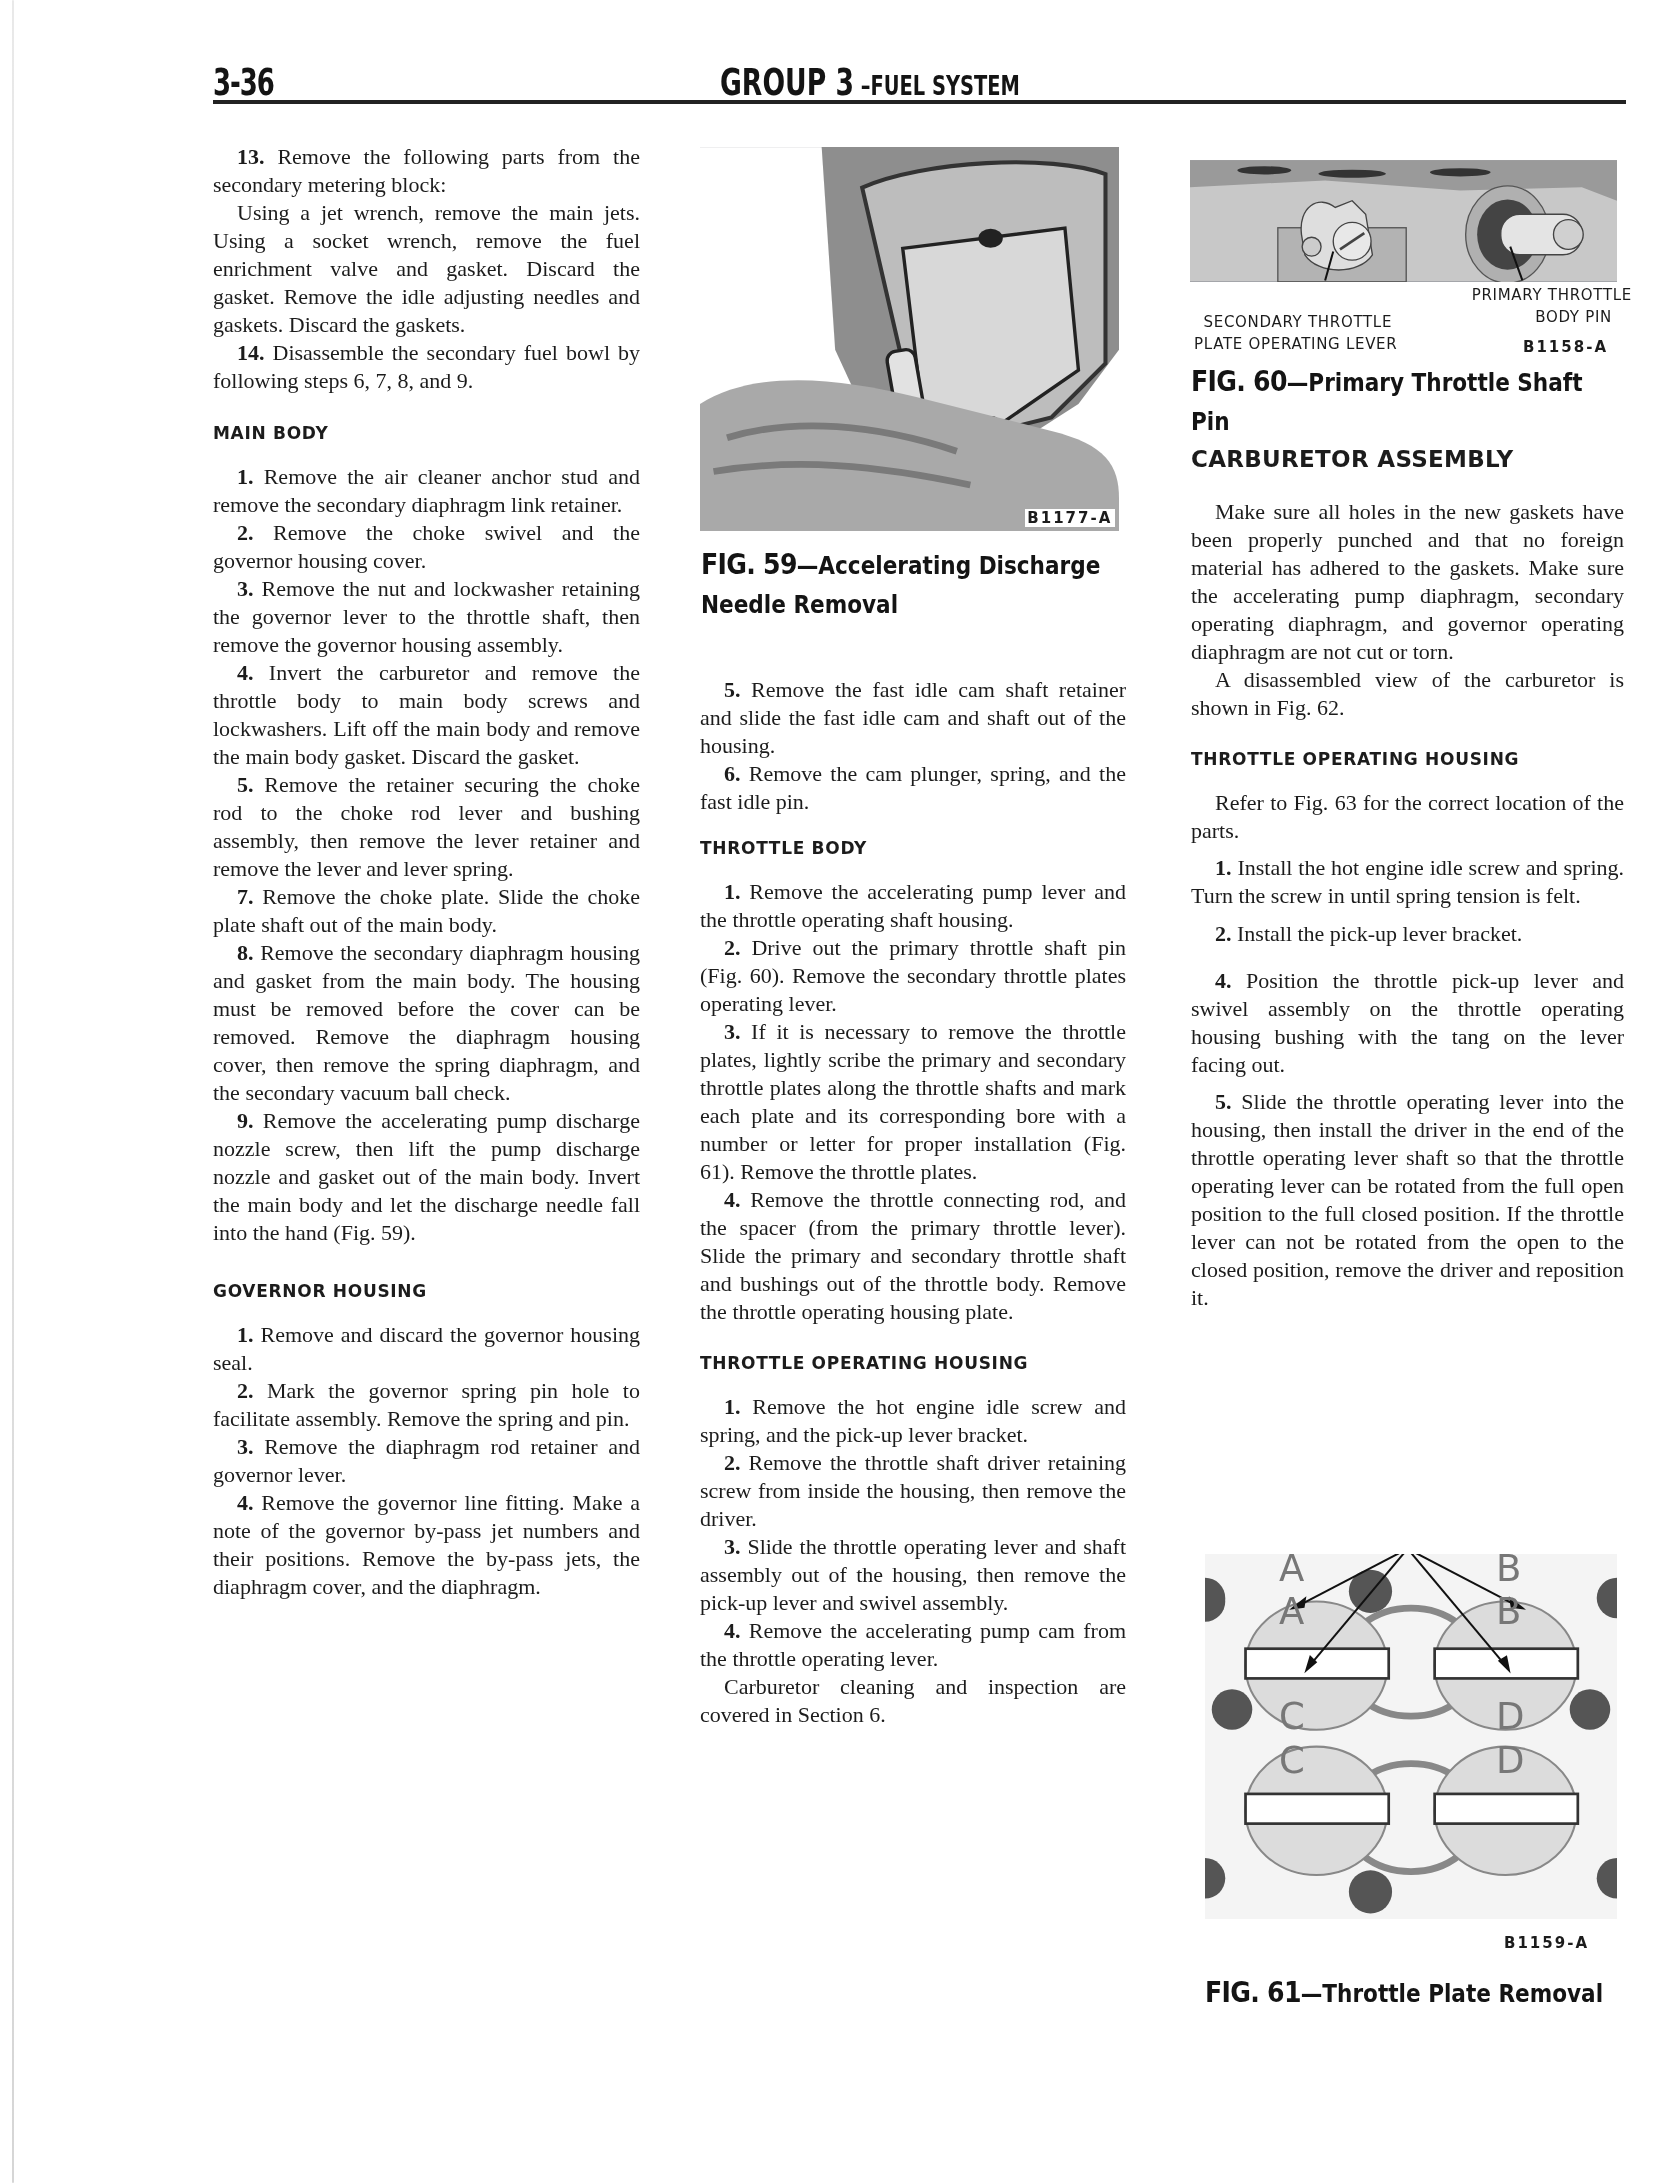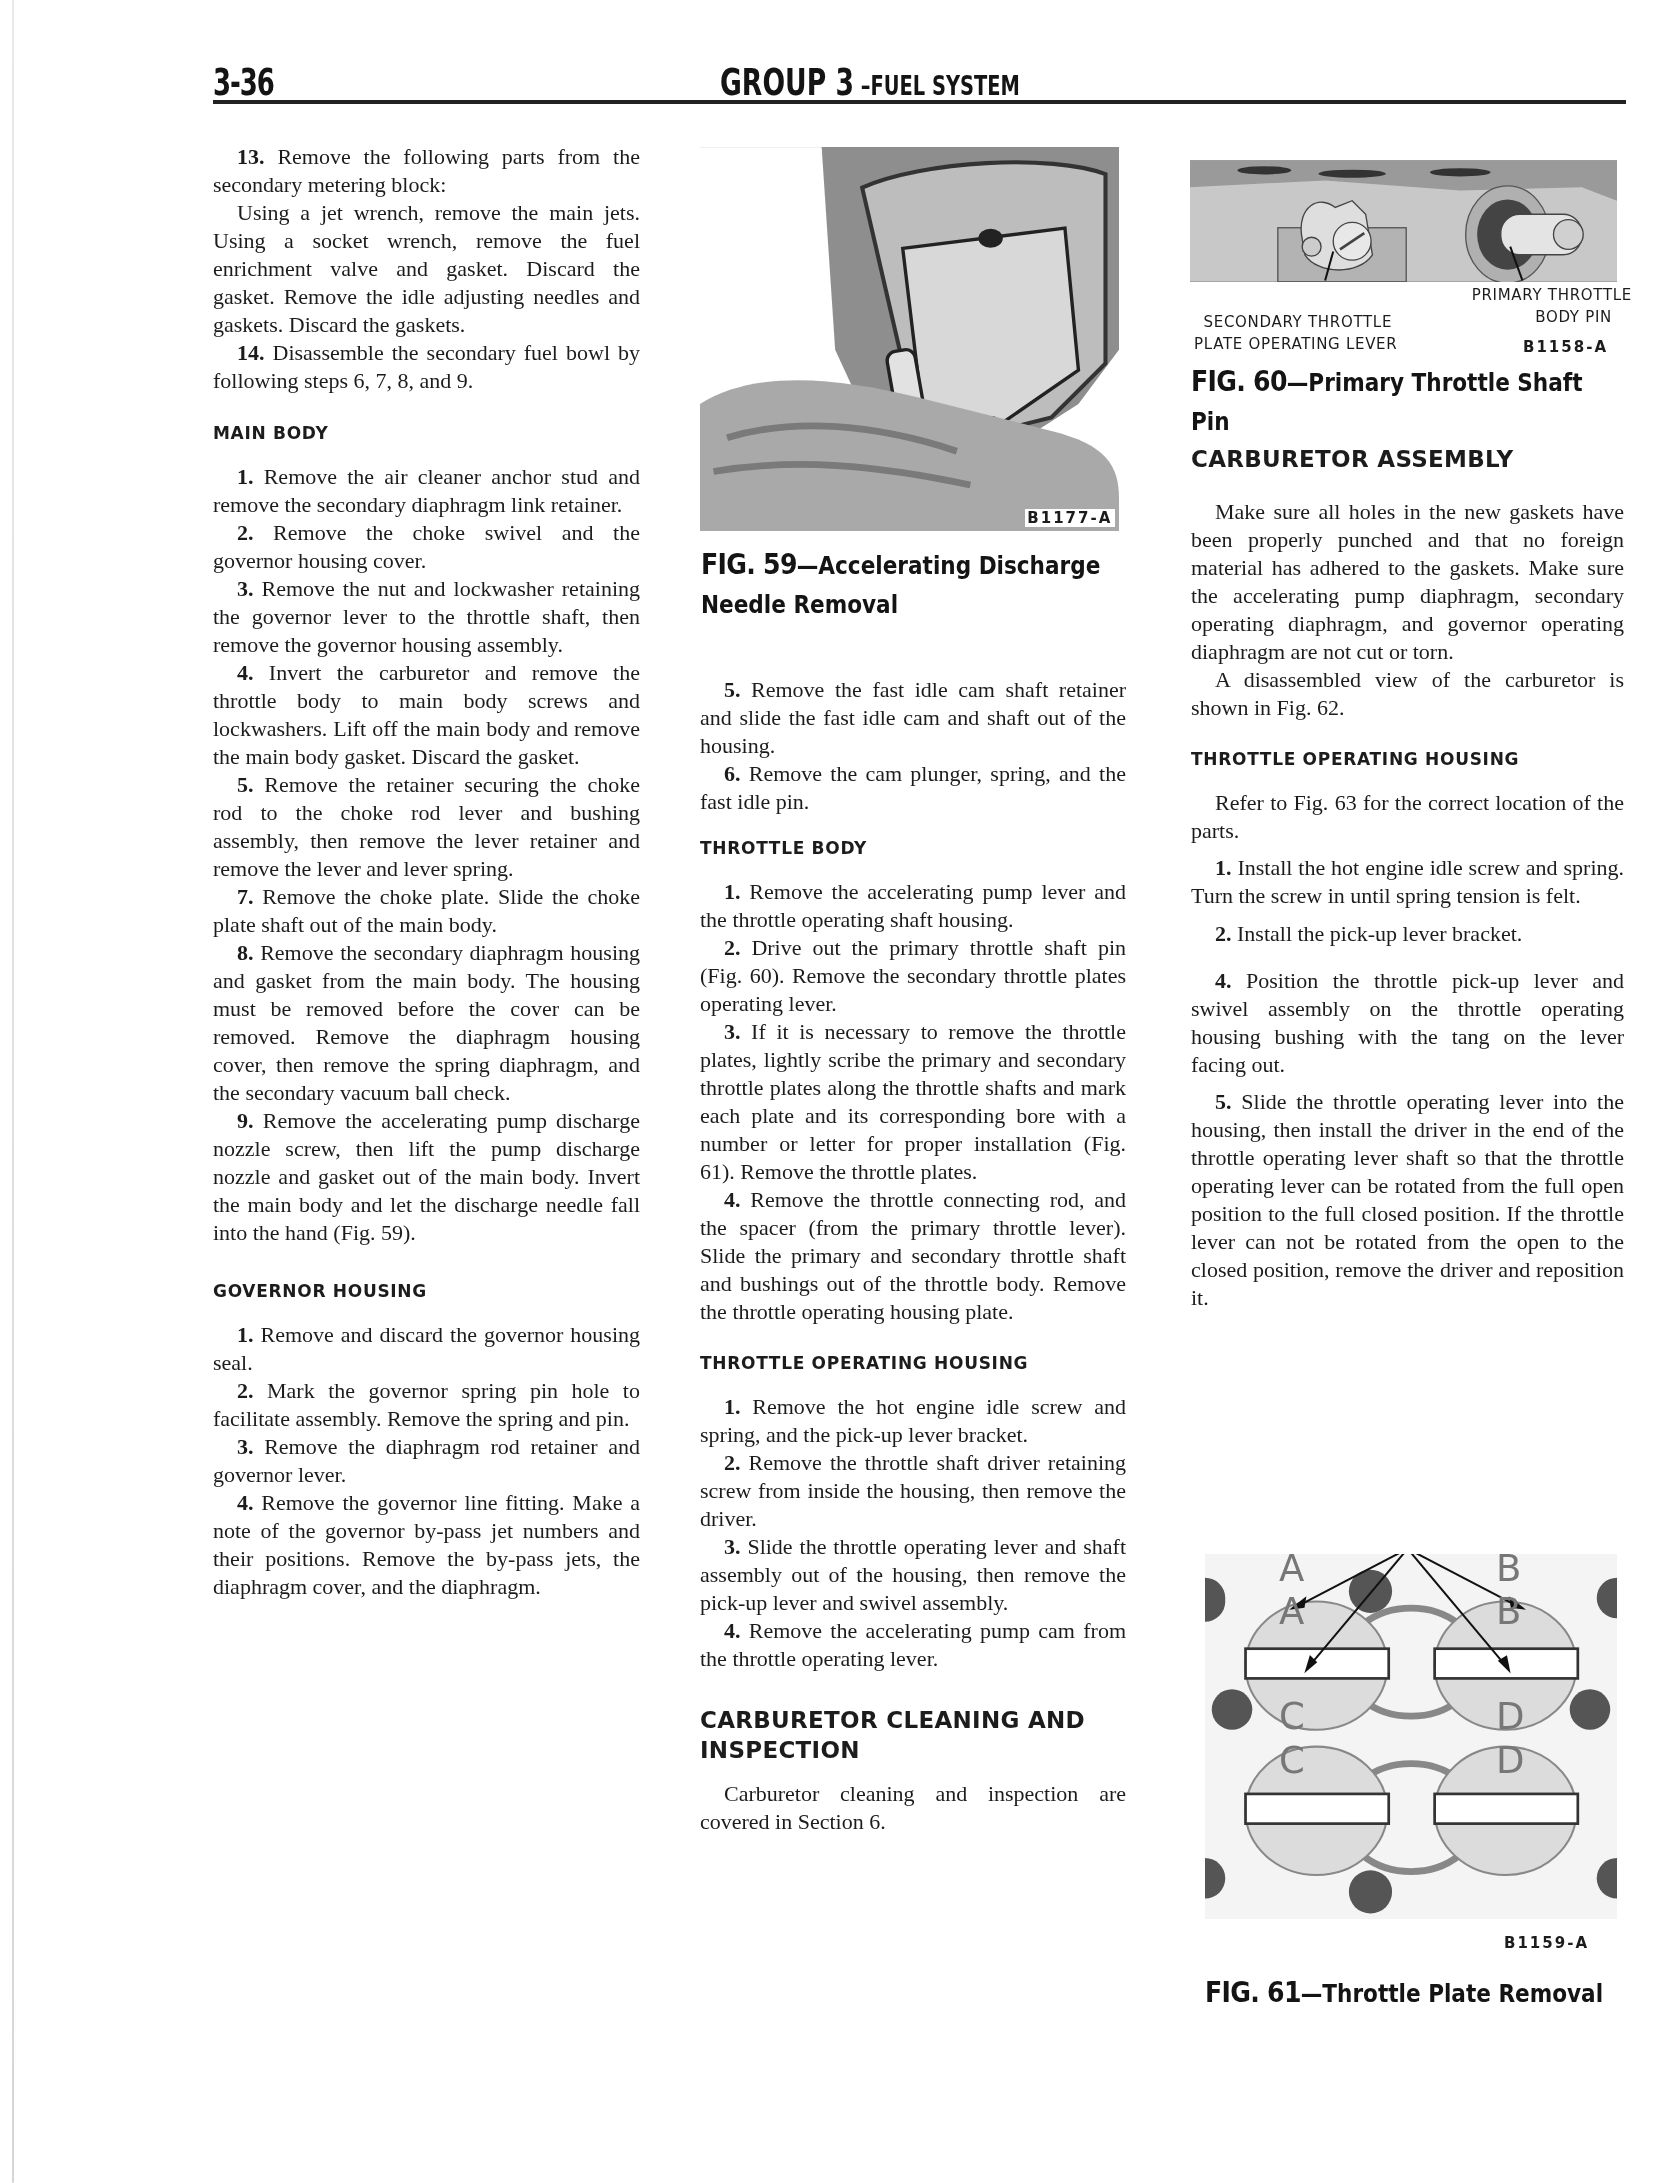--- a/index.html
+++ b/index.html
@@ -97,21 +97,20 @@
   <p><b>2.</b><span> Drive out the primary throttle shaft pin (Fig. 60). Remove the secondary throttle plates operating lever.</span></p>
   <p><b>3.</b><span> If it is necessary to remove the throttle plates, lightly scribe the primary and secondary throttle plates along the throttle shafts and mark each plate and its corresponding bore with a number or letter for proper installation (Fig. 61). Remove the throttle plates.</span></p>
   <p><b>4.</b><span> Remove the throttle connecting rod, and the spacer (from the primary throttle lever). Slide the primary and secondary throttle shaft and bushings out of the throttle body. Remove the throttle operating housing plate.</span></p>
 
   <h3 style="margin-top:23px;">THROTTLE OPERATING HOUSING</h3>
   <p><b>1.</b><span> Remove the hot engine idle screw and spring, and the pick-up lever bracket.</span></p>
   <p><b>2.</b><span> Remove the throttle shaft driver retaining screw from inside the housing, then remove the driver.</span></p>
   <p><b>3.</b><span> Slide the throttle operating lever and shaft assembly out of the housing, then remove the pick-up lever and swivel assembly.</span></p>
   <p><b>4.</b><span> Remove the accelerating pump cam from the throttle operating lever.</span></p>
 
-  <h2>CARBURETOR CLEANING AND INSPECTION</h2>
   <p>Carburetor cleaning and inspection are covered in Section 6.</p>
 </div>
 
 <div class="fig-img fig60">
   <svg width="427" height="122" viewBox="0 0 632 180">
     <rect x="0" y="0" width="632" height="180" fill="#c8c8c8"></rect>
     <path d="M0 0 L632 0 L632 60 L580 40 L400 45 L200 30 L0 40 Z" fill="#9a9a9a"></path>
     <ellipse cx="110" cy="15" rx="40" ry="6" fill="#333"></ellipse>
       <ellipse cx="240" cy="20" rx="50" ry="6" fill="#333"></ellipse>
       <ellipse cx="400" cy="18" rx="45" ry="6" fill="#333"></ellipse>

